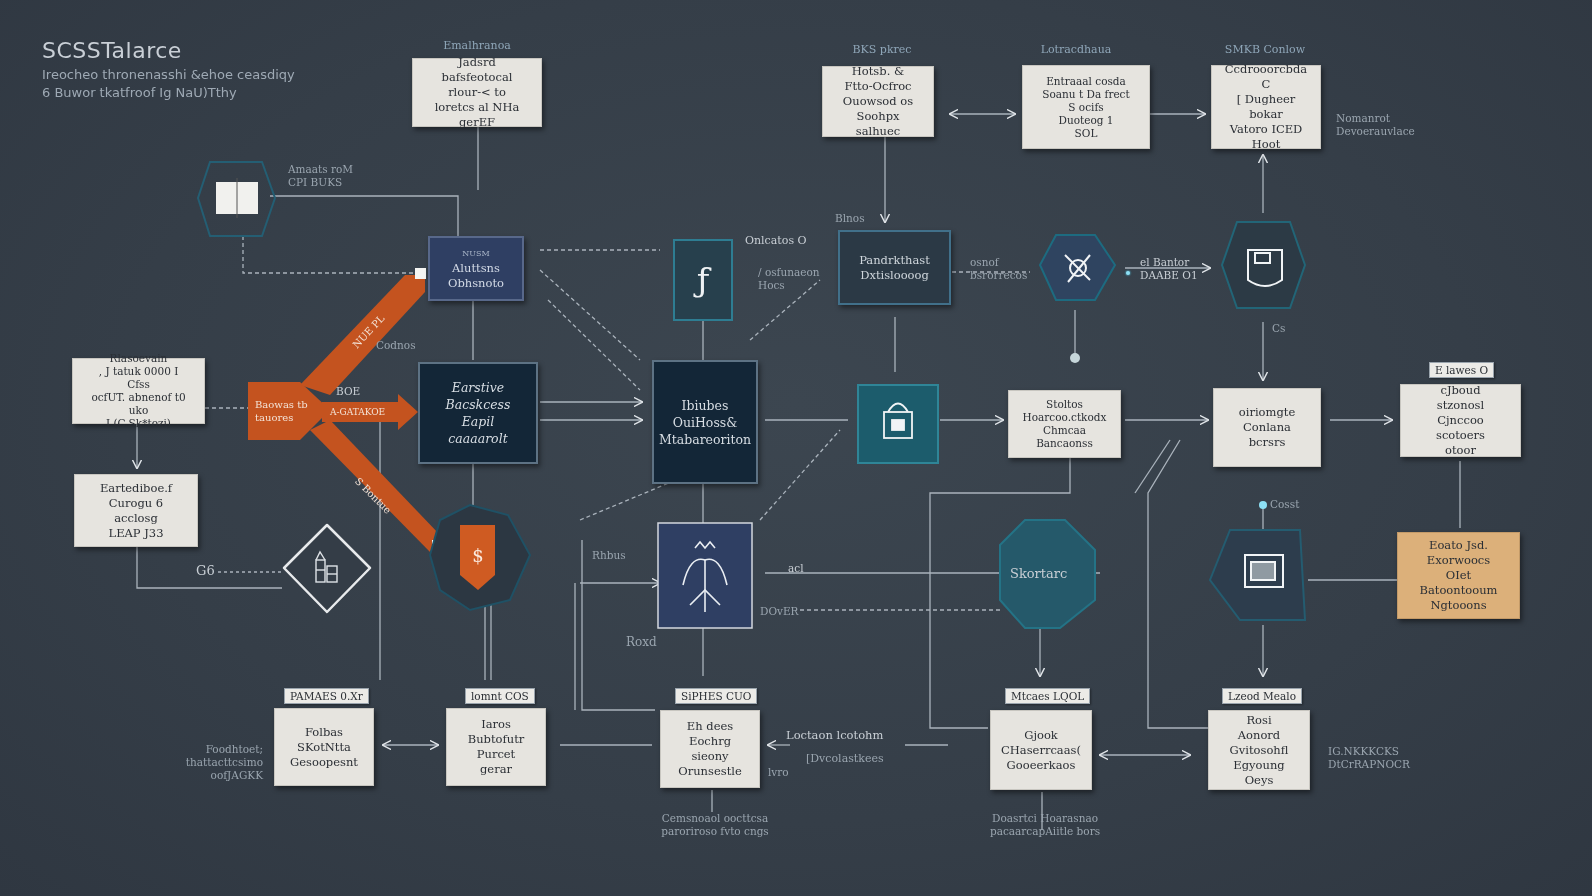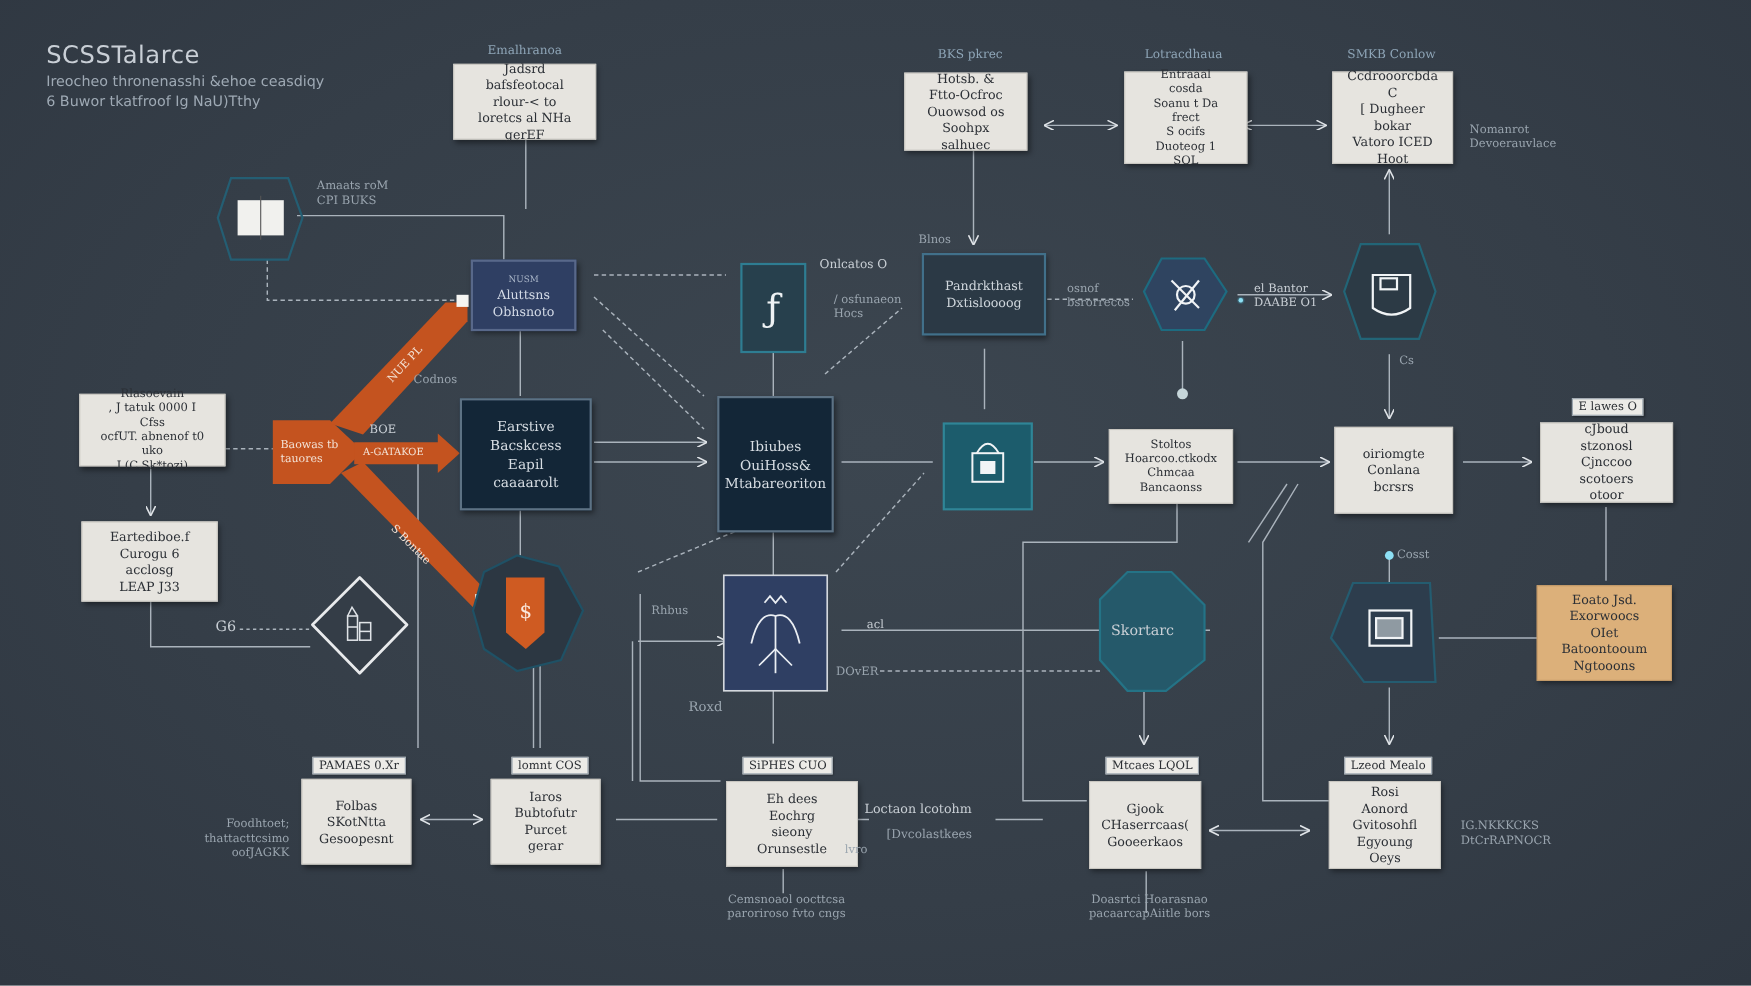--- a/index.html
+++ b/index.html
@@ -216,21 +216,21 @@
 <div class="hdr" style="left:822px;top:43px;width:120px;">BKS pkrec</div>
 <div class="box" style="left:822px;top:66px;width:112px;height:71px;">
   <div>
     <div>Hotsb. &amp; Ftto-Ocfroc</div>
     <div>Ouowsod os Soohpx</div>
     <div>salhuec</div>
   </div>
 </div>
 
 <div class="hdr" style="left:1022px;top:43px;width:108px;">Lotracdhaua</div>
-<div class="box" style="left:1022px;top:65px;width:112px;height:84px;font-size:10.5px;line-height:13px;">
+<div class="box" style="left:1022px;top:65px;width:128px;height:84px;font-size:10.5px;line-height:13px;">
   <div>
     <div>Entraaal cosda</div>
     <div>Soanu t Da frect</div>
     <div>S ocifs</div>
     <div>Duoteog 1</div>
     <div>SOL</div>
   </div>
 </div>
 
 <div class="hdr" style="left:1210px;top:43px;width:110px;">SMKB Conlow</div>
@@ -280,21 +280,21 @@
 <div class="arrow-label" style="left:350px;top:490px;transform:rotate(45deg);">S Bontue</div>
 
 <div class="box navy" style="left:428px;top:236px;width:96px;height:65px;">
   <div>
     <div style="font-size:8px;color:#aab6c8;">NUSM</div>
     <div>Aluttsns</div>
     <div>Obhsnoto</div>
   </div>
 </div>
 
-<div class="box dark" style="left:418px;top:362px;width:120px;height:102px;">
+<div class="box dark" style="left:418px;top:362px;width:120px;height:102px;font-style:italic;">
   <div>
     <div>Earstive</div>
     <div>Bacskcess</div>
     <div>Eapil caaaarolt</div>
   </div>
 </div>
 
 <div class="box dark" style="left:652px;top:360px;width:106px;height:124px;">
   <div>
     <div>Ibiubes</div>
@@ -387,21 +387,21 @@
 <div class="tag" style="left:465px;top:688px;">lomnt COS</div>
 <div class="box" style="left:446px;top:708px;width:100px;height:78px;">
   <div>
     <div>Iaros</div>
     <div>Bubtofutr</div>
     <div>Purcet gerar</div>
   </div>
 </div>
 
 <div class="tag" style="left:675px;top:688px;">SiPHES CUO</div>
-<div class="box" style="left:660px;top:710px;width:120px;height:78px;">
+<div class="box" style="left:660px;top:710px;width:100px;height:78px;">
   <div>
     <div>Eh dees</div>
     <div>Eochrg sieony</div>
     <div>Orunsestle</div>
   </div>
 </div>
 <div class="lbl light" style="left:786px;top:729px;font-size:11.5px;text-align:right;">Loctaon lcotohm</div>
 <div class="lbl" style="left:806px;top:752px;font-size:11px;">[Dvcolastkees</div>
 <div class="lbl" style="left:768px;top:766px;">lvro</div>
 <div class="lbl center" style="left:640px;top:812px;width:150px;">

